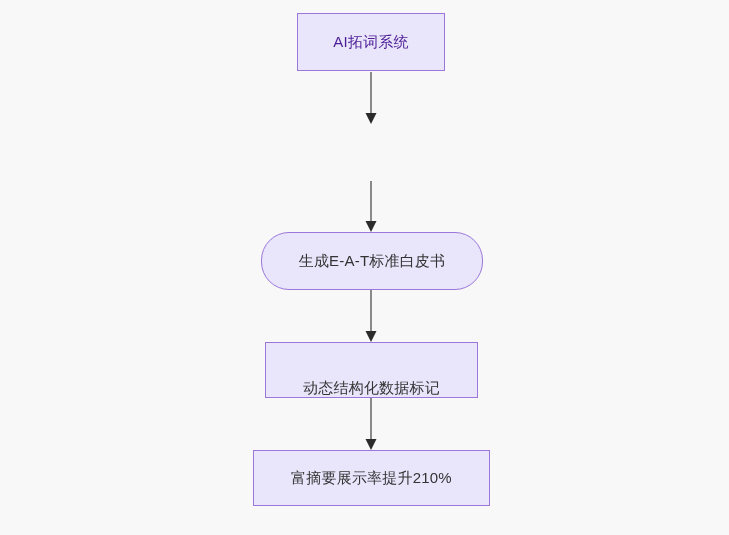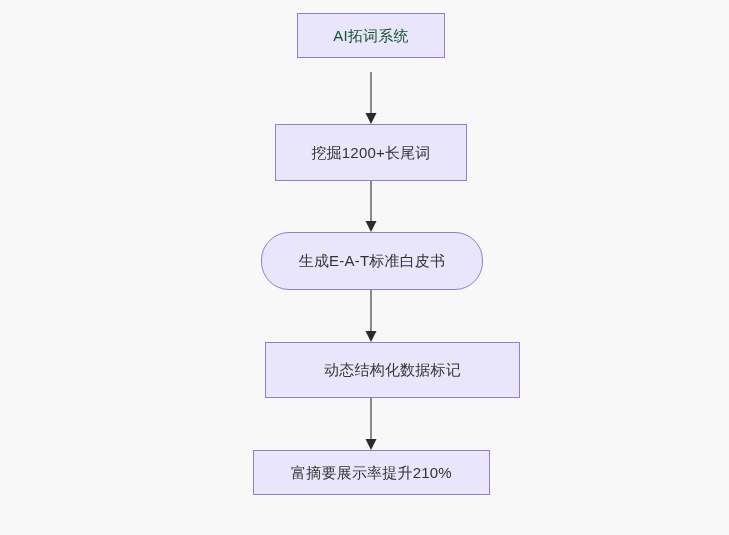--- a/index.html
+++ b/index.html
@@ -71,33 +71,30 @@
     <g>
       <line class="edge-line" x1="371" y1="290" x2="371" y2="335" stroke="#8a8a8a"></line>
       <polygon class="edge-arrow" points="371,342 365.5,331 376.5,331" fill="#2b2b2b"></polygon>
     </g>
     <g>
       <line class="edge-line" x1="371" y1="398" x2="371" y2="443" stroke="#8a8a8a"></line>
       <polygon class="edge-arrow" points="371,450 365.5,439 376.5,439" fill="#2b2b2b"></polygon>
     </g>
   </svg>
 
-  <div class="node" id="node-n1" style="left: 297px; top: 13px; width: 148px; height: 45px; background: rgb(233, 229, 251); border-color: rgb(154, 119, 217); color: #14532d;">
+  <div class="node" id="node-n1" style="left: 297px; top: 13px; width: 148px; height: 58px; background: rgb(233, 229, 251); border-color: rgb(154, 119, 217); color: #4c1d95;">
     <span>AI拓词系统</span>
   </div>
 
-  <div class="node" id="node-n2" style="left: 275px; top: 124px; width: 192px; height: 57px; background: rgb(233, 229, 251); border-color: rgb(154, 119, 217); color: rgb(51, 51, 51);">
-    <span>挖掘1200+长尾词</span>
-  </div>
 
   <div class="node" id="node-n3" style="left: 261px; top: 232px; width: 222px; height: 58px; background: rgb(233, 229, 251); border-color: rgb(154, 119, 217); color: rgb(51, 51, 51); border-radius: 28px;">
     <span>生成E-A-T标准白皮书</span>
   </div>
 
-  <div class="node" id="node-n4" style="left: 265px; top: 342px; width: 255px; height: 56px; background: rgb(233, 229, 251); border-color: rgb(154, 119, 217); color: rgb(51, 51, 51);">
+  <div class="node" id="node-n4" style="left: 265px; top: 342px; width: 213px; height: 56px; background: rgb(233, 229, 251); border-color: rgb(154, 119, 217); color: rgb(51, 51, 51); align-items: flex-end;">
     <span>动态结构化数据标记</span>
   </div>
 
-  <div class="node" id="node-n5" style="left: 253px; top: 450px; width: 237px; height: 45px; background: rgb(233, 229, 251); border-color: rgb(154, 119, 217); color: rgb(51, 51, 51);">
+  <div class="node" id="node-n5" style="left: 253px; top: 450px; width: 237px; height: 56px; background: rgb(233, 229, 251); border-color: rgb(154, 119, 217); color: rgb(51, 51, 51);">
     <span>富摘要展示率提升210%</span>
   </div>
 
 </div>
 
 </body></html>

